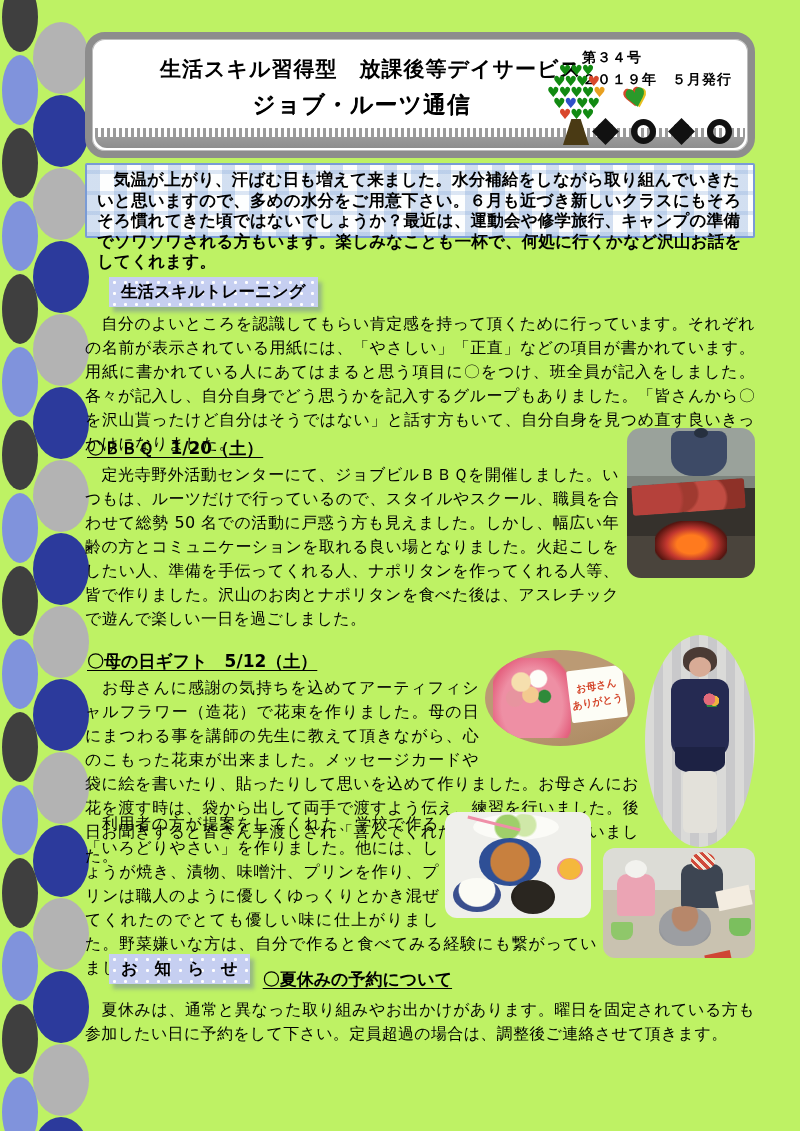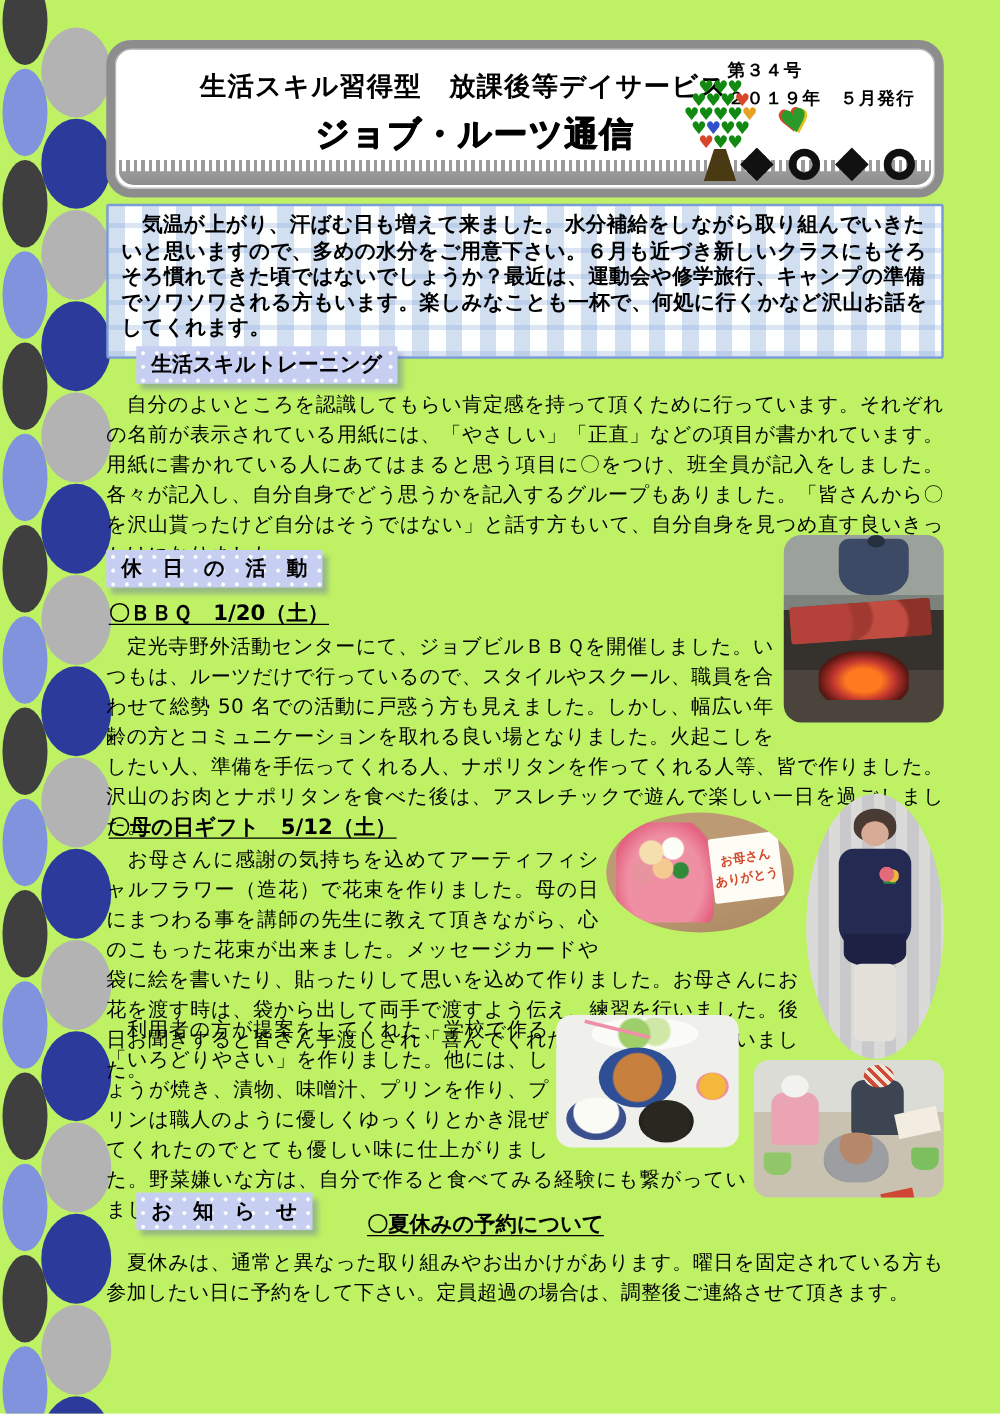--- a/index.html
+++ b/index.html
@@ -11,21 +11,21 @@
   .oval.left{left:2px;width:36px;height:70px;}
   .oval.right{left:33px;width:56px;height:72px;}
   
   .content{position:absolute;left:85px;top:0;width:670px;height:1131px;}
   .block{position:absolute;left:0;width:670px;}
   
   .header-box{position:absolute;top:32px;left:0;width:670px;height:126px;box-sizing:border-box;
               border:7px solid #8d8d8d;border-radius:20px;background:#fff;
               box-shadow:inset 0 0 0 1px #bdbdbd;}
   .subtitle{position:absolute;left:68px;top:16px;font-size:21px;font-weight:bold;letter-spacing:1px;white-space:nowrap;}
-  .title{position:absolute;left:160px;top:50px;font-size:27px;font-weight:bold;letter-spacing:1px;white-space:nowrap;
+  .title{position:absolute;left:160px;top:50px;font-size:23px;font-weight:normal;letter-spacing:1px;white-space:nowrap;
          text-shadow:0.8px 0 0 #000,0 0.8px 0 #000;}
   .issue{position:absolute;right:16px;top:8px;font-size:14px;font-weight:bold;line-height:1.55;letter-spacing:1px;text-align:left;}
   .grass{position:absolute;left:3px;right:3px;bottom:3px;height:20px;border-radius:0 0 12px 12px;
          background:
            repeating-linear-gradient(90deg,#9a9a9a 0 3px,rgba(0,0,0,0) 3px 6px) top/100% 10px no-repeat,
            linear-gradient(#9a9a9a,#8e8e8e) bottom/100% 11px no-repeat;}
   .tree{position:absolute;left:452px;bottom:6px;width:64px;text-align:center;}
   .tree-rows{line-height:0;}
   .tree-row{height:11px;}
   .tree-row span{color:#128a12;font-size:14px;line-height:11px;letter-spacing:-1px;}
@@ -38,21 +38,21 @@
   .float-heart{position:absolute;left:532px;top:44px;font-size:26px;color:#2a9a2a;transform:rotate(-12deg);
                text-shadow:-2px -1px 0 #d9472b,2px 1px 0 #e8c020;}
   .syms{position:absolute;right:16px;bottom:7px;display:flex;gap:16px;align-items:center;}
   .sym-x{width:19px;height:19px;transform:rotate(45deg);display:inline-block;background:
       radial-gradient(circle at 27% 27%,#111 36%,transparent 38%),
       radial-gradient(circle at 73% 27%,#111 36%,transparent 38%),
       radial-gradient(circle at 27% 73%,#111 36%,transparent 38%),
       radial-gradient(circle at 73% 73%,#111 36%,transparent 38%);}
   .sym-o{width:13px;height:13px;border:6px solid #111;border-radius:50%;display:inline-block;}
   
-  .intro{top:163px;height:124px;box-sizing:border-box;padding:5px 10px;
+  .intro{top:163px;height:75px;box-sizing:border-box;padding:5px 10px;
          border:2px solid #7a9bd6;border-radius:2px;
          font-size:16.5px;font-weight:bold;line-height:20.6px;letter-spacing:0.2px;
          background-color:#fdfefe;
          background-image:
            repeating-linear-gradient(90deg,rgba(128,164,216,.34) 0 13px,transparent 13px 27px),
            repeating-linear-gradient(0deg,rgba(128,164,216,.27) 0 4px,transparent 4px 20.6px);}
   
   .label{display:inline-block;padding:4px 12px;font-weight:bold;font-size:16.5px;white-space:nowrap;
          background-color:#c6cff1;
          background-image:radial-gradient(circle,#ffffff 1.3px,rgba(0,0,0,0) 1.7px);
@@ -66,21 +66,21 @@
   .skill{top:277px;}
   .skill .body{margin-top:5px;}
   .bbq{top:428px;}
   .bbq .label{margin-top:12px;}
   .bbq .heading{display:block;margin:9px 0 3px 2px;}
   .mothers{top:635px;}
   .mothers .heading{display:block;margin:15px 0 3px 2px;}
   .cooking{top:812px;}
   .cooking .heading{display:block;margin:31px 0 3px 2px;}
   .notice{top:954px;}
-  .notice .rowflex .heading{margin:14px 0 0 44px;}
+  .notice .rowflex .heading{margin:14px 0 0 13px;}
   .notice .body{margin-top:7px;}
   
   .photo{position:relative;overflow:hidden;}
   .bbq-photo{float:right;width:128px;height:150px;margin:0 0 6px 8px;border-radius:14px;
      background:linear-gradient(180deg,#9aa29b 0 32%,#7d837c 32% 40%,#35312c 40% 72%,#4a443c 72% 100%);}
   .bbq-photo .person{position:absolute;left:34%;top:2%;width:44%;height:30%;background:#3d4a66;border-radius:8px 8px 40% 40%;}
   .bbq-photo .head{position:absolute;left:52%;top:0;width:14px;height:10px;background:#26303f;border-radius:50%;}
   .bbq-photo .grill{position:absolute;left:4%;top:36%;width:88%;height:20%;border-radius:3px;transform:rotate(-4deg);
      background:
        radial-gradient(circle at 18% 50%,#b5413b 0 30%,transparent 34%),
@@ -220,21 +220,20 @@
       <p class="body">　自分のよいところを認識してもらい肯定感を持って頂くために行っています。それぞれの名前が表示されている用紙には、「やさしい」「正直」などの項目が書かれています。用紙に書かれている人にあてはまると思う項目に〇をつけ、班全員が記入をしました。各々が記入し、自分自身でどう思うかを記入するグループもありました。「皆さんから〇を沢山貰ったけど自分はそうではない」と話す方もいて、自分自身を見つめ直す良いきっかけになりました。</p>
     </div>
 
     <div class="block bbq">
       <div class="photo bbq-photo">
         <div class="person"></div>
         <div class="head"></div>
         <div class="grill"></div>
         <div class="fire"></div>
       </div>
-      <span class="label">休　日　の　活　動</span>
       <p class="heading">〇ＢＢＱ　1/20（土）</p>
       <p class="body">　定光寺野外活動センターにて、ジョブビルＢＢＱを開催しました。いつもは、ルーツだけで行っているので、スタイルやスクール、職員を合わせて総勢 50 名での活動に戸惑う方も見えました。しかし、幅広い年齢の方とコミュニケーションを取れる良い場となりました。火起こしをしたい人、準備を手伝ってくれる人、ナポリタンを作ってくれる人等、皆で作りました。沢山のお肉とナポリタンを食べた後は、アスレチックで遊んで楽しい一日を過ごしました。</p>
     </div>
 
     <div class="block mothers">
       <div class="photo woman-photo">
         <div class="hair"></div>
         <div class="face"></div>
         <div class="top"></div>
         <div class="skirt"></div>

